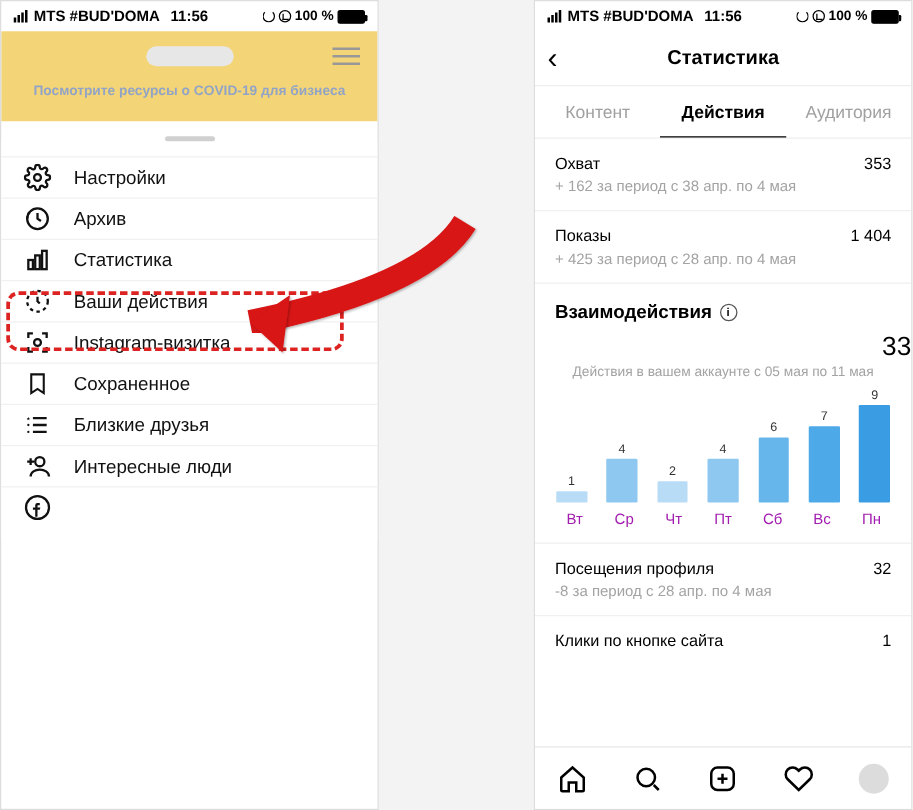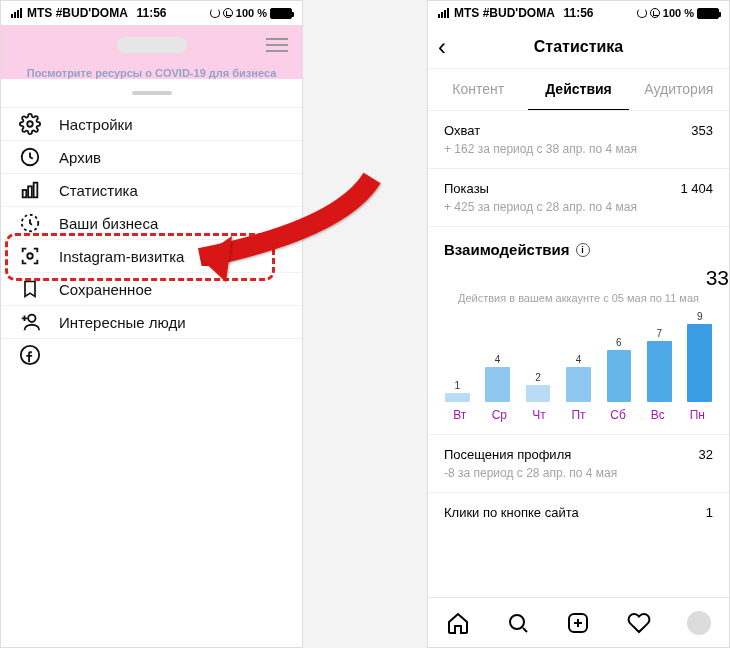--- a/index.html
+++ b/index.html
@@ -16,21 +16,21 @@
   .bars span{ width:2px; background:#000; display:inline-block;}
   .bars span:nth-child(1){height:4px;} .bars span:nth-child(2){height:6px;}
   .bars span:nth-child(3){height:8px;} .bars span:nth-child(4){height:10px;}
   .batt { width:22px; height:11px; border:1px solid #000; border-radius:2px; position:relative; display:inline-block; background:#000;}
   .batt::after{content:""; position:absolute; right:-3px; top:3px; width:2px; height:5px; background:#000; border-radius:0 1px 1px 0;}
   .loop{width:10px;height:10px;border:1.5px solid #000;border-radius:50%;border-top-color:transparent;display:inline-block;}
   .alarm{display:inline-block;width:10px;height:10px;border:1.5px solid #000;border-radius:50%;position:relative;}
   .alarm::after{content:"";position:absolute;top:2px;left:2px;width:4px;height:4px;border-left:1.5px solid #000;border-bottom:1.5px solid #000;}
 
   
-  .dim-header{ background:#f9a8d4; opacity:.55; padding:12px 14px 0; }
+  .dim-header{ background:#eab308; opacity:.55; padding:12px 14px 18px; }
   .dim-profile{ display:flex; align-items:center; justify-content:space-between;}
   .dim-name{ background:#d3d3d3; border-radius:8px; width:70px; height:16px; margin:0 auto;}
   .burger{ display:flex; flex-direction:column; gap:4px; }
   .burger span{ width:22px; height:2px; background:#444;}
   .covid{ text-align:center; font-size:11px; color:#385898; margin-top:14px; font-weight:600;}
 
   .sheet{ background:#fff; border-radius:14px 14px 0 0; margin-top:4px; padding-top:8px; padding-bottom:10px;}
   .handle{ width:40px; height:4px; background:#d0d0d0; border-radius:2px; margin:0 auto 12px;}
   .menu-item{ display:flex; align-items:center; gap:18px; padding:5px 18px; font-size:15px; color:#111; border-top:1px solid #f1f1f1;}
   .menu-item:first-of-type{ border-top:none;}
@@ -136,21 +136,21 @@
       <span>Статистика</span>
     </div>
 
     <div class="menu-item">
       <span class="micon">
           <svg width="22" height="22" viewBox="0 0 24 24" fill="none" stroke="#111" stroke-width="2">
             <circle cx="12" cy="12" r="9" stroke-dasharray="3 3"></circle>
             <path d="M12 8v4l2 2"></path>
           </svg>
         </span>
-      <span>Ваши бизнеса</span>
+      <span>Ваши действия</span>
     </div>
 
     <div class="menu-item">
       <span class="micon">
           <svg width="22" height="22" viewBox="0 0 24 24" fill="none" stroke="#111" stroke-width="2">
             <path d="M4 8V4h4M20 8V4h-4M4 16v4h4M20 16v4h-4"></path>
             <circle cx="12" cy="12" r="3"></circle>
           </svg>
         </span>
       <span>Instagram-визитка</span>
@@ -158,20 +158,31 @@
 
     <div class="menu-item">
       <span class="micon">
           <svg width="20" height="22" viewBox="0 0 24 24" fill="none" stroke="#111" stroke-width="2">
             <path d="M6 3h12v18l-6-4-6 4z"></path>
           </svg>
         </span>
       <span>Сохраненное</span>
     </div>
 
+    <div class="menu-item">
+      <span class="micon">
+          <svg width="22" height="22" viewBox="0 0 24 24" fill="none" stroke="#111" stroke-width="2">
+            <path d="M8 6h12M8 12h12M8 18h12"></path>
+            <path d="M4 5l.5 1 1 .1-.8.7.2 1-.9-.5-.9.5.2-1-.8-.7 1-.1z" fill="#111" stroke="none"></path>
+            <circle cx="4" cy="12" r="1" fill="#111" stroke="none"></circle>
+            <circle cx="4" cy="18" r="1" fill="#111" stroke="none"></circle>
+          </svg>
+        </span>
+      <span>Близкие друзья</span>
+    </div>
 
     <div class="menu-item">
       <span class="micon">
           <svg width="22" height="22" viewBox="0 0 24 24" fill="none" stroke="#111" stroke-width="2">
             <circle cx="14" cy="8" r="4"></circle>
             <path d="M6 21c0-4 4-6 8-6s8 2 8 6"></path>
             <path d="M3 8h6M6 5v6"></path>
           </svg>
         </span>
       <span>Интересные люди</span>

